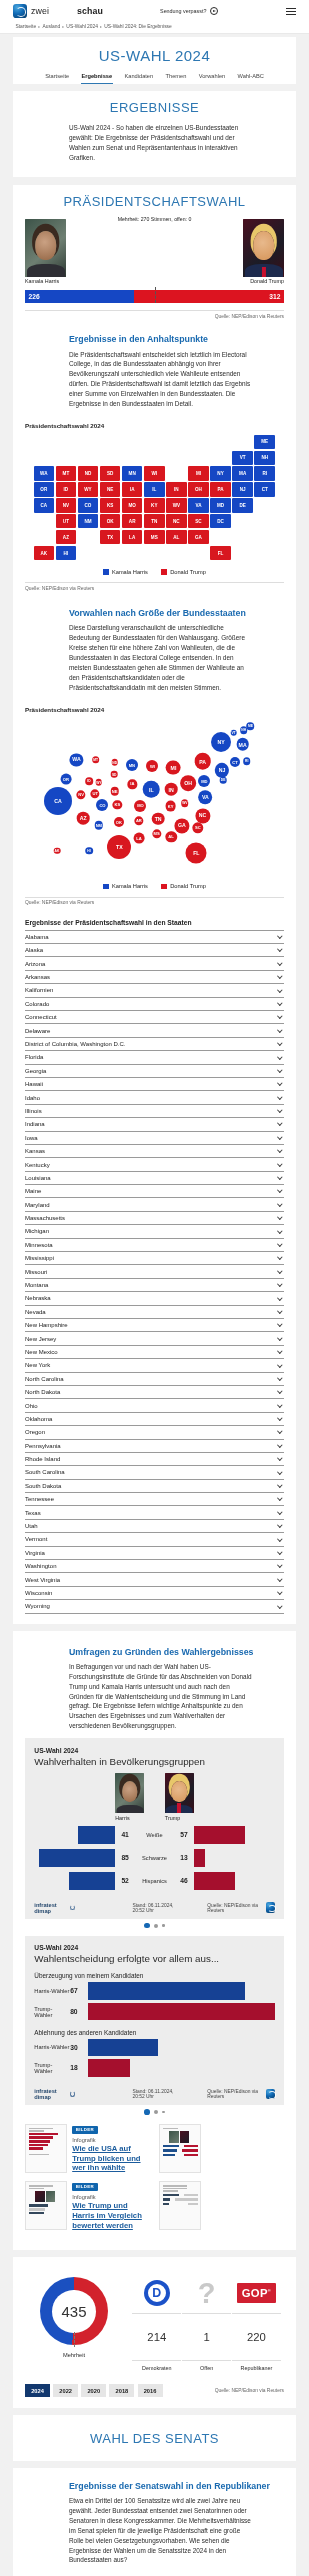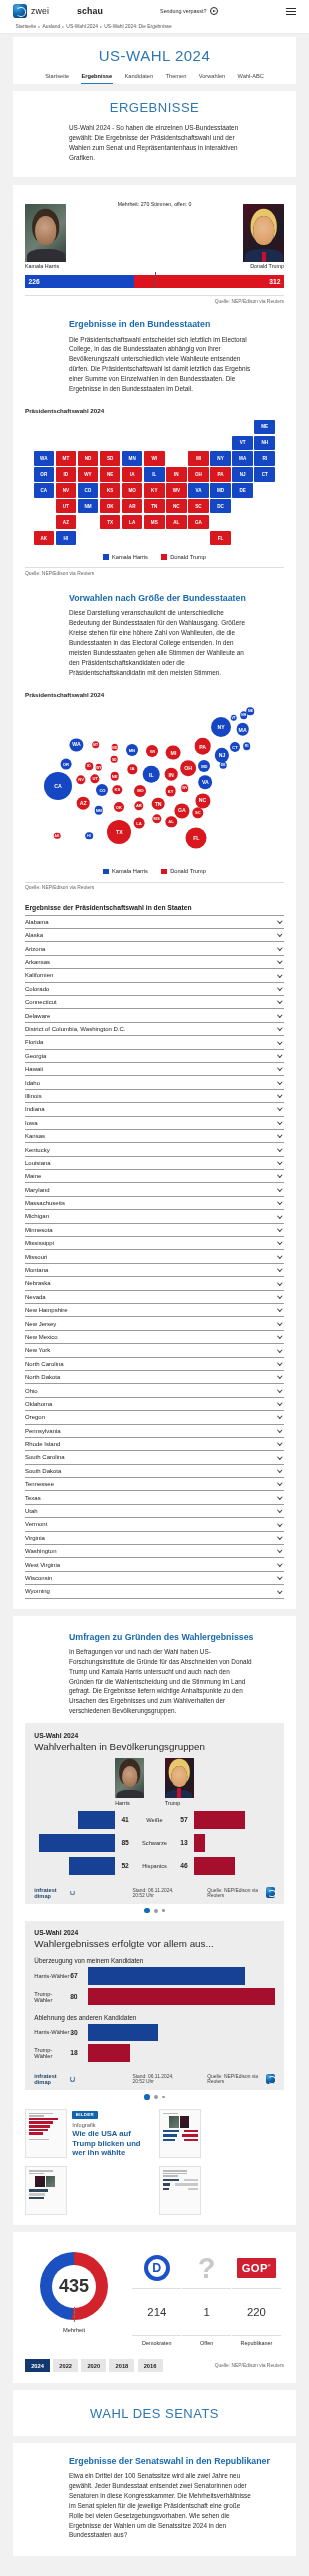--- a/index.html
+++ b/index.html
@@ -139,30 +139,30 @@
   .tl.short { width:45%; }
   .mbar { height:2.6px; margin:1px 0; }
   .mbar.red { background:#b5132f; } .mbar.blue { background:#1d4f8c; }
   .mbar.grey { background:#c9c9c9; } .mbar.dark { background:#33475c; }
   .mphoto { width:9.3px; height:11.3px; display:inline-block; margin:1px 1.5px 1px 0; }
   .mphoto.h { background:linear-gradient(140deg,#3c5348,#6e7f72); }
   .mphoto.t { background:linear-gradient(140deg,#4a1020,#1c1c26); }
   .badge { display:inline-block; background:#1065ad; color:#fff; font-size:4.4px; font-weight:700;
     padding:1.3px 3.6px; border-radius:1px; letter-spacing:0.3px; }
   .teaser .kick { font-size:5.7px; color:#555; margin:3.1px 0 1.5px 0; }
-  .teaser .ttitle { font-size:7.7px; font-weight:700; color:#1b5c9d; line-height:1.25; }
+  .teaser .ttitle { font-size:7.7px; font-weight:700; color:#1b5c9d; line-height:1.25;text-decoration:underline; }
 
   
   .house-flex { display:flex; align-items:flex-start; margin-top:11.3px; }
   .donut-wrap { width:98px; text-align:center; }
   .donut { width:68px; height:68px; border-radius:50%; margin:0 auto; position:relative;
     background:conic-gradient(#d2222c 0deg 183deg, #1b50c0 183deg 360deg); }
   .donut::before { content:""; position:absolute; inset:12.4px; background:#fff; border-radius:50%; }
   .donut .total { position:absolute; inset:0; display:flex; align-items:center; justify-content:center;
-    font-size:18px; color:#333; z-index:2;font-weight:bold; }
+    font-size:15px; color:#333; z-index:2; }
   .donut .mk { position:absolute; left:50%; bottom:-2.1px; height:15.5px; border-left:1px dashed #777; z-index:1; }
   .donut-wrap .mehrheit { font-size:5.7px; color:#2b2b2b; margin-top:6.2px; }
   .hstats { flex:1; display:flex; justify-content:space-between; padding:0 3.1px 0 9.3px; }
   .hstat { width:49px; text-align:center; }
   .hstat .ic { height:32px; display:flex; align-items:center; justify-content:center; }
   .dem-logo { width:26px; height:26px; border-radius:50%; border:4.6px solid #1b52c8; color:#1b52c8;
     font-weight:700; font-size:12.4px; display:flex; align-items:center; justify-content:center; }
   .open-q { font-size:29px; font-weight:700; color:#c9c9c9; line-height:1; }
   .gop-logo { background:#d01f30; color:#fff; font-weight:800; font-size:11.3px; letter-spacing:0.3px;
     padding:4.1px 5.2px; border-radius:1px; }
@@ -207,20 +207,21 @@
       <div class="tab">Wahl-ABC</div>
     </div>
 </section>
 
 <section class="card" style="text-align:center; padding-bottom:14.4px;">
   <h2 class="sec">ERGEBNISSE</h2>
   <p class="body" style="text-align:left; margin-top:8.2px;">US-Wahl 2024 - So haben die einzelnen US-Bundesstaaten gewählt: Die Ergebnisse der Präsidentschaftswahl und der Wahlen zum Senat und Repräsentantenhaus in interaktiven Grafiken.</p>
 </section>
 
 <section class="card" style="padding-bottom:3.1px;">
+  <h2 class="sec">PRÄSIDENTSCHAFTSWAHL</h2>
   <div class="majority">Mehrheit: 270 Stimmen, offen: 0</div>
 
   <div class="cands">
     <div class="cand">
       <div class="portrait harris-p">
           <div class="face"></div>
           <div class="body"></div>
         </div>
       <div class="name">Kamala Harris</div>
     </div>
@@ -238,21 +239,21 @@
     <div class="dem" style="width:42.0%;">
         <span>226</span>
       </div>
     <div class="rep">
         <span>312</span>
       </div>
     <div class="marker"></div>
   </div>
   <div class="source-line right">Quelle: NEP/Edison via Reuters</div>
 
-  <h3 class="sub" style="margin-top:15.5px;">Ergebnisse in den Bundesstaaten</h3>
+  <h3 class="sub" style="margin-top:15.5px;">Ergebnisse in den Anhaltspunkte</h3>
   <p class="body">Die Präsidentschaftswahl entscheidet sich letztlich im Electoral College, in das die Bundesstaaten abhängig von ihrer Bevölkerungszahl unterschiedlich viele Wahlleute entsenden dürfen. Die Präsidentschaftswahl ist damit letztlich das Ergebnis einer Summe von Einzelwahlen in den Bundesstaaten. Die Ergebnisse in den Bundesstaaten im Detail.</p>
 
   <div class="chart-label">Präsidentschaftswahl 2024</div>
   <div class="tilemap" id="tilemap">
       <div class="tile d" style="grid-area: 1 / 11;">ME</div>
       <div class="tile d" style="grid-area: 2 / 10;">VT</div>
       <div class="tile d" style="grid-area: 2 / 11;">NH</div>
       <div class="tile d" style="grid-area: 3 / 1;">WA</div>
       <div class="tile r" style="grid-area: 3 / 2;">MT</div>
       <div class="tile r" style="grid-area: 3 / 3;">ND</div>
@@ -585,21 +586,21 @@
         <span class="chev"></span>
       </div>
       <div class="acc-row">
         <span>Wyoming</span>
         <span class="chev"></span>
       </div>
     </div>
   <div style="height:7.2px;"></div>
 </section>
 
-<section class="card" style="padding-bottom:2px;">
+<section class="card" style="padding-bottom:12px;">
   <h3 class="sub" style="margin-top:6.2px;">Umfragen zu Gründen des Wahlergebnisses</h3>
   <p class="body">In Befragungen vor und nach der Wahl haben US-Forschungsinstitute die Gründe für das Abschneiden von Donald Trump und Kamala Harris untersucht und auch nach den Gründen für die Wahlentscheidung und die Stimmung im Land gefragt. Die Ergebnisse liefern wichtige Anhaltspunkte zu den Ursachen des Ergebnisses und zum Wahlverhalten der verschiedenen Bevölkerungsgruppen.</p>
 
   <div class="poll">
     <div class="kicker">US-Wahl 2024</div>
     <div class="title">Wahlverhalten in Bevölkerungsgruppen</div>
     <div class="poll-photos">
       <div class="pp">
         <div class="portrait harris-p">
             <div class="face"></div>
@@ -662,21 +663,21 @@
     </div>
   </div>
   <div class="dots">
     <span class="dot a"></span>
     <span class="dot m"></span>
     <span class="dot s"></span>
   </div>
 
   <div class="poll">
     <div class="kicker">US-Wahl 2024</div>
-    <div class="title">Wahlergebnisses erfolgte vor allem aus...</div>
+    <div class="title">Wahlentscheidung erfolgte vor allem aus...</div>
     <div id="pollGroups">
         <div class="grp-title">Überzeugung von meinem Kandidaten</div>
         <div class="hrow">
           <div class="rlabel">Harris-Wähler</div>
           <div class="rnum">67</div>
           <div class="rbar bar d" style="width: 157px;"></div>
         </div>
         <div class="hrow">
           <div class="rlabel">Trump-Wähler</div>
           <div class="rnum">80</div>
@@ -729,20 +730,21 @@
       </div>
       <div class="teaser">
         <div class="thumb">
           <div class="tl"></div>
           <div class="tl short"></div>
           <div style="text-align:center"><span class="mphoto t"></span><span class="mphoto h"></span></div>
           <div class="mbar dark" style="width:55%"></div>
           <div class="mbar grey" style="width:48%"></div>
           <div class="mbar dark" style="width:44%"></div>
         </div>
+        <div><span class="badge">BILDER</span><div class="kick">Infografik</div><div class="ttitle">Wie Trump und Harris im Vergleich bewertet werden</div></div>
       </div>
       <div class="teaser">
         <div class="thumb"><div class="tl"></div><div class="tl"></div><div class="tl short"></div><div class="mbar dark" style="width:20%;display:inline-block"></div><div class="mbar grey" style="width:38%;display:inline-block;float:right"></div><div class="mbar dark" style="width:26%;display:inline-block"></div><div class="mbar grey" style="width:34%;display:inline-block;float:right"></div><div class="mbar dark" style="width:22%;display:inline-block"></div><div class="mbar grey" style="width:30%;display:inline-block;float:right"></div><div class="mbar dark" style="width:18%;display:inline-block"></div><div class="mbar grey" style="width:28%;display:inline-block;float:right"></div></div>
       </div>
     </div>
   <div style="height:7.2px;"></div>
 </section>
 
 <section class="card" style="padding-bottom:11.3px;">
   <div class="house-flex">

